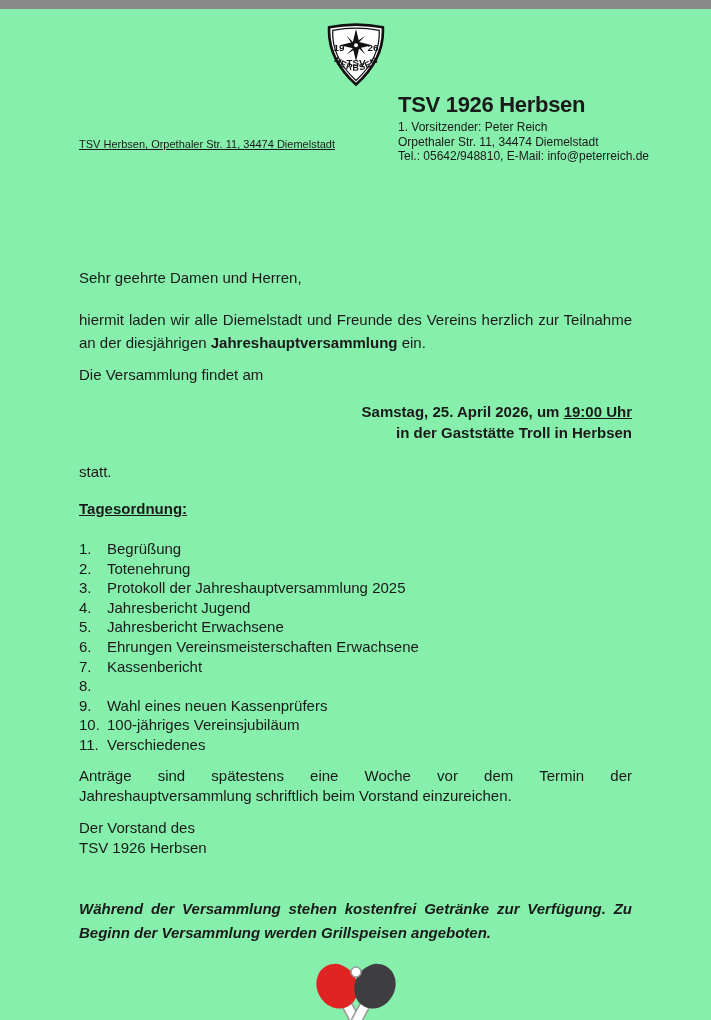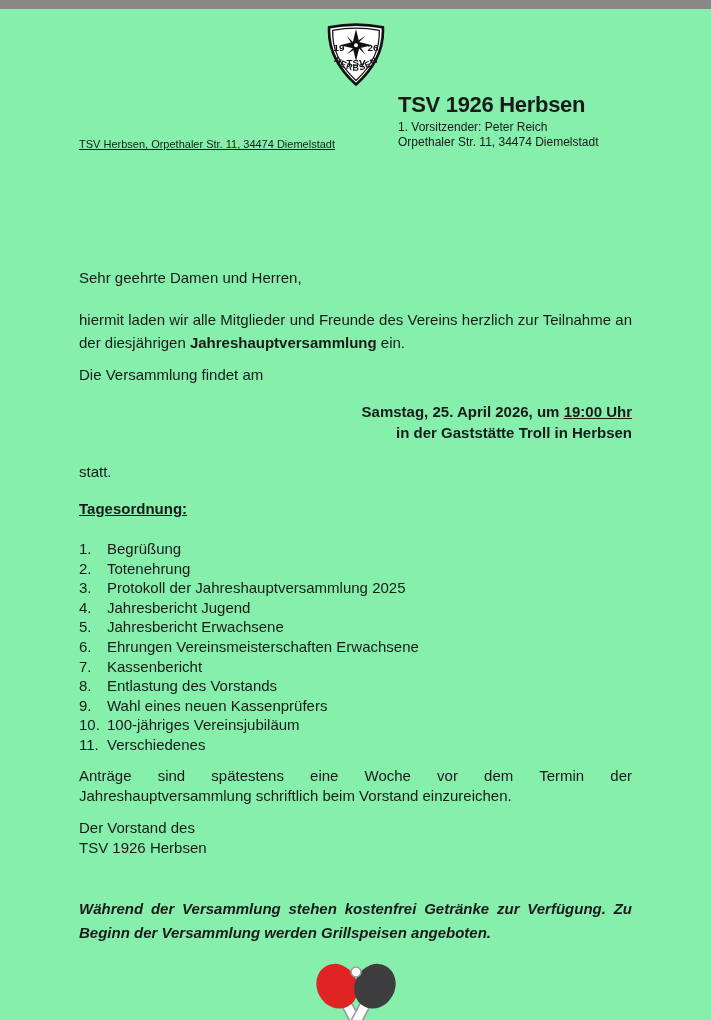--- a/index.html
+++ b/index.html
@@ -67,31 +67,32 @@
         <textPath href="#crestArc" startOffset="50%" text-anchor="middle">HERBSEN</textPath>
       </text>
     </svg>
   </div>
 
   <div class="header-right">
     <div class="header-title">TSV 1926 Herbsen</div>
     <div class="header-sub">
       <div>1. Vorsitzender: Peter Reich</div>
       <div>Orpethaler Str. 11, 34474 Diemelstadt</div>
+      <div>Tel.: 05642/948810, E-Mail: info@peterreich.de</div>
     </div>
   </div>
 
   <div class="sender-line">TSV Herbsen, Orpethaler Str. 11, 34474 Diemelstadt</div>
 
 
   <div class="letter">
 
     <div class="salutation">Sehr geehrte Damen und Herren,</div>
 
-    <p class="para-intro"><span>hiermit laden wir alle Mitglieder und Freunde des Vereins herzlich zur Teilnahme an der diesjährigen </span><b>Jahreshauptversammlung</b><span> ein.</span></p>
+    <p class="para-intro"><span>hiermit laden wir alle Diemelstadt und Freunde des Vereins herzlich zur Teilnahme an der diesjährigen </span><b>Jahreshauptversammlung</b><span> ein.</span></p>
 
     <div class="finds-line">Die Versammlung findet am</div>
 
     <div class="meeting-block">
       <div><span>Samstag, 25. April 2026, um </span><span class="u">19:00 Uhr</span></div>
       <div>in der Gaststätte Troll in Herbsen</div>
     </div>
 
     <div class="statt-line">statt.</div>
 
@@ -121,21 +122,20 @@
         <div class="agenda-item">
           <span class="agenda-num">6.</span>
           <span>Ehrungen Vereinsmeisterschaften Erwachsene</span>
         </div>
         <div class="agenda-item">
           <span class="agenda-num">7.</span>
           <span>Kassenbericht</span>
         </div>
         <div class="agenda-item">
           <span class="agenda-num">8.</span>
-          <span>Entlastung des Vorstands</span>
         </div>
         <div class="agenda-item">
           <span class="agenda-num">9.</span>
           <span>Wahl eines neuen Kassenprüfers</span>
         </div>
         <div class="agenda-item">
           <span class="agenda-num">10.</span>
           <span>100-jähriges Vereinsjubiläum</span>
         </div>
         <div class="agenda-item">

